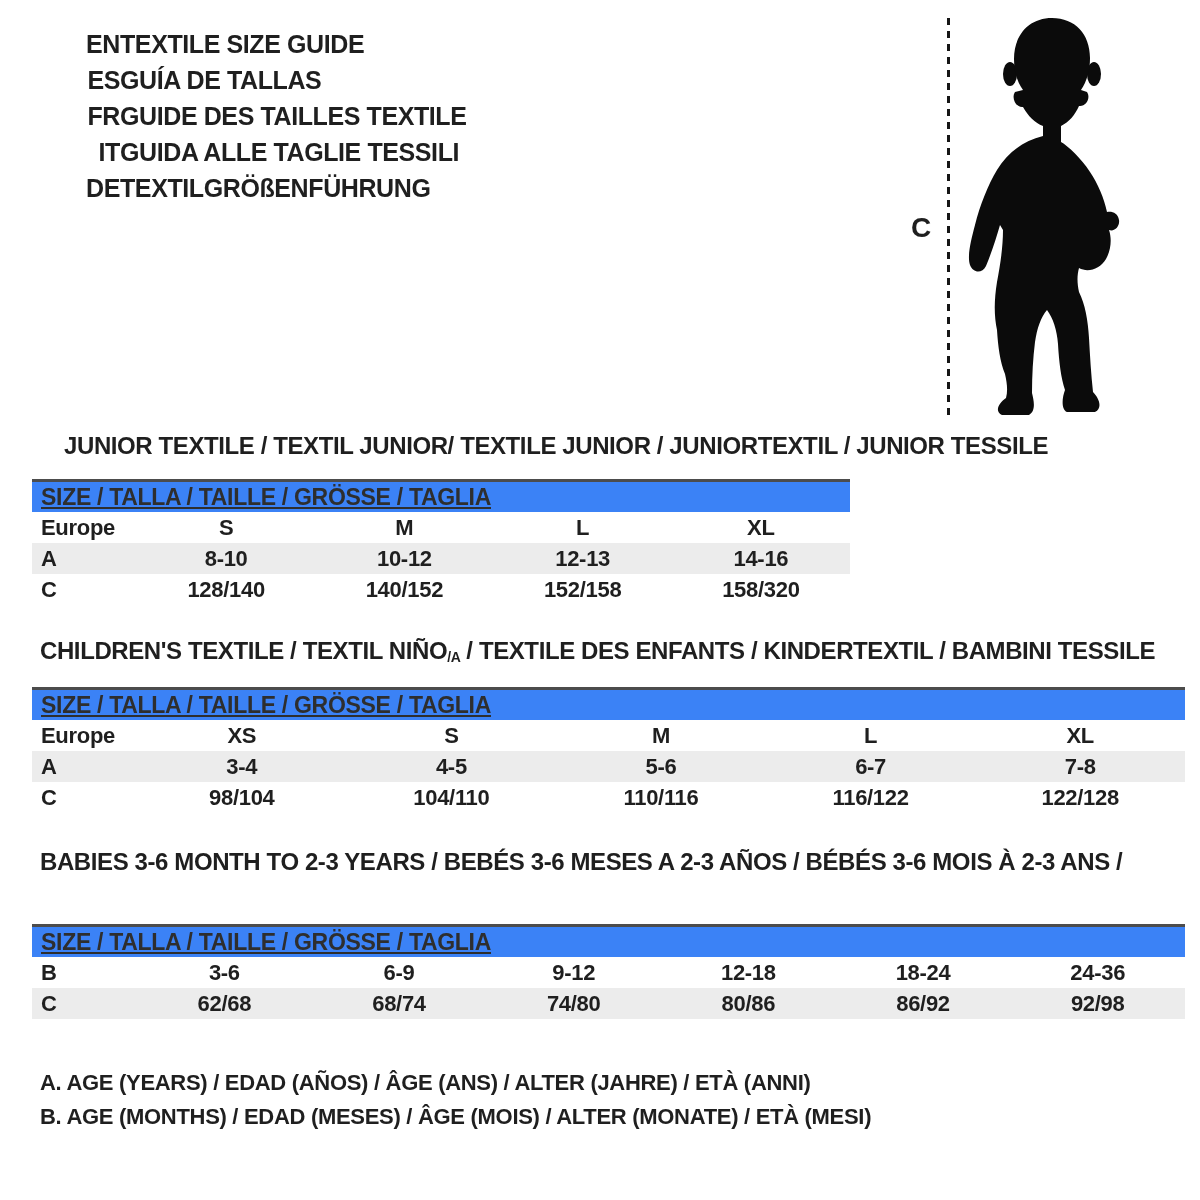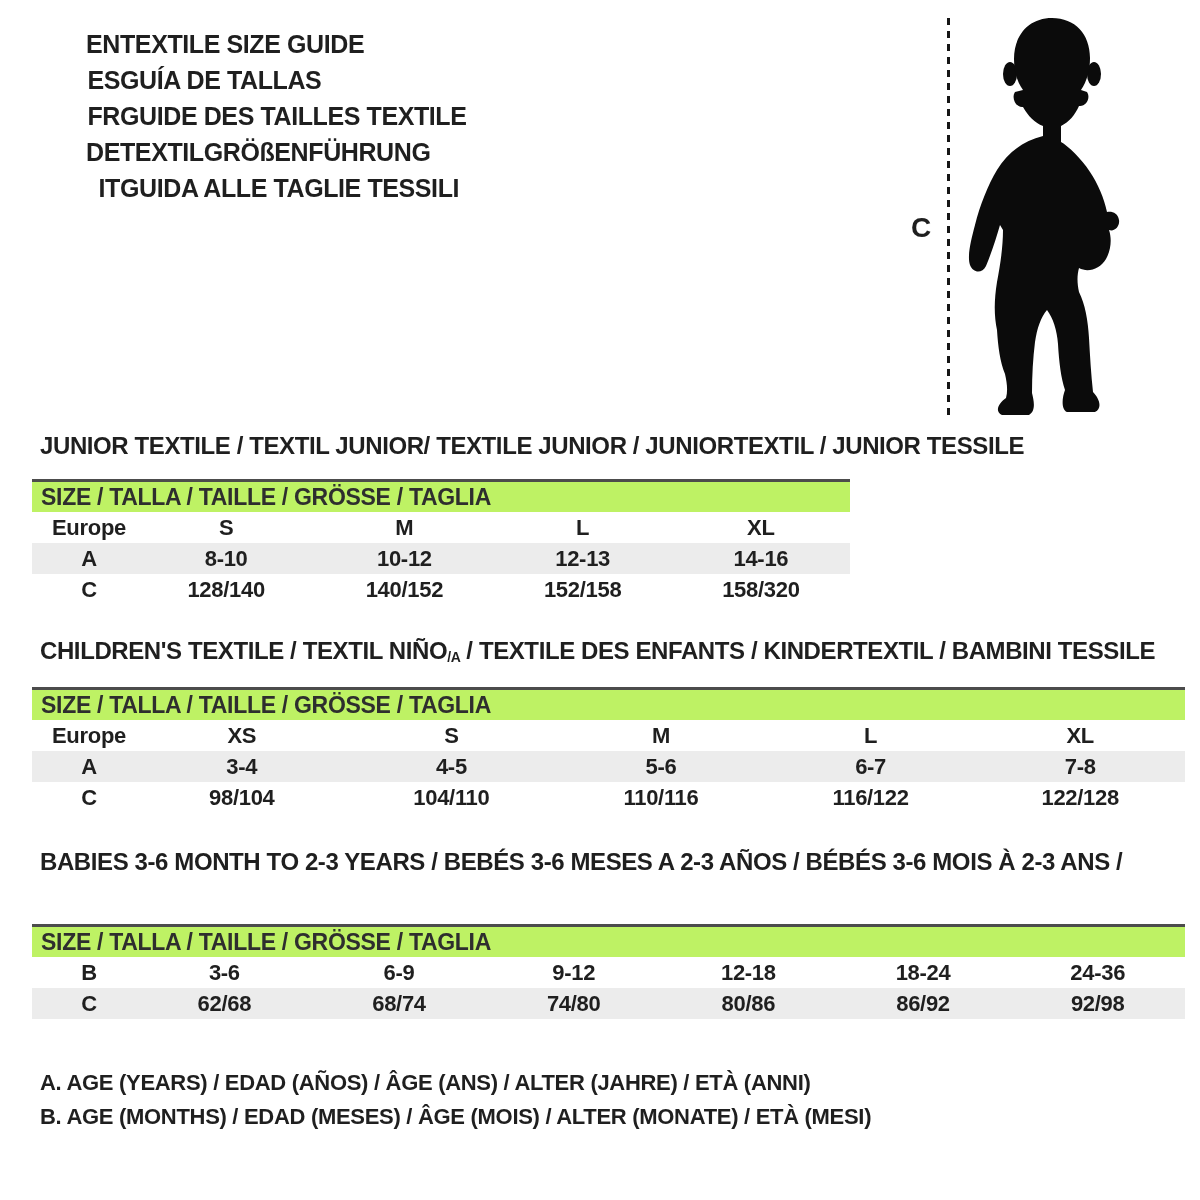--- a/index.html
+++ b/index.html
@@ -22,39 +22,39 @@
   
   .dash-line {
     position: absolute; left: 947px; top: 18px; width: 3px; height: 397px;
     background: repeating-linear-gradient(180deg, #161616 0 7px, transparent 7px 13px);
   }
   .figure-label { position: absolute; left: 911px; top: 212px; font-size: 28px; }
   .toddler-svg { position: absolute; left: 963px; top: 12px; width: 178px; height: 408px; }
 
   
   .section-title { position: absolute; left: 40px; font-size: 24px; letter-spacing: -0.4px; white-space: nowrap; }
-  .title-junior { top: 432px; }
+  .title-junior { top: 432px; margin-left: 24px; }
   .title-children { top: 637px; }
   .title-babies { top: 843px; line-height: 37px; }
   .title-sub { font-size: 14px; position: relative; top: 3px; }
   .title-post { margin-left: 6px; }
 
   
   .size-table { position: absolute; left: 32px; }
   .table-junior  { top: 479px; width: 818px; }
   .table-children { top: 687px; width: 1153px; }
   .table-babies  { top: 924px; width: 1153px; }
   .thead {
-    height: 30px; background: #bef264; border-top: 3px solid #4c4c4c;
+    height: 30px; background: #3b82f6; border-top: 3px solid #4c4c4c;
     display: flex; align-items: center; padding-left: 9px;
-    font-size: 23px; color: #2e2e2e; letter-spacing: -0.3px;
+    font-size: 23px; color: #2e2e2e; letter-spacing: -0.3px; text-decoration: underline;
   }
   .trow { height: 31px; display: flex; align-items: center; font-size: 22px; letter-spacing: -0.3px; }
   .tbody .trow:nth-child(even) { background: #ececec; }
-  .tlabel { width: 105px; flex: 0 0 105px; padding-left: 9px; box-sizing: border-box; text-align: center; }
+  .tlabel { width: 105px; flex: 0 0 105px; padding-left: 9px; box-sizing: border-box; }
   .tcell { flex: 1; text-align: center; }
 
   
   .legend { position: absolute; left: 40px; top: 1066px; }
   .legend-line { font-size: 22px; line-height: 34px; letter-spacing: -0.3px; }
 </style>
 </head>
 <body>
 
 <div class="page">
@@ -66,26 +66,26 @@
     </div>
     <div class="lang-row">
       <span class="lang-code">ES</span>
       <span class="lang-label">GUÍA DE TALLAS</span>
     </div>
     <div class="lang-row">
       <span class="lang-code">FR</span>
       <span class="lang-label">GUIDE DES TAILLES TEXTILE</span>
     </div>
     <div class="lang-row">
+      <span class="lang-code">IT</span>
+      <span class="lang-label">GUIDA ALLE TAGLIE TESSILI</span>
+    </div>
+    <div class="lang-row">
       <span class="lang-code">DE</span>
       <span class="lang-label">TEXTILGRÖßENFÜHRUNG</span>
-    </div>
-    <div class="lang-row">
-      <span class="lang-code">IT</span>
-      <span class="lang-label">GUIDA ALLE TAGLIE TESSILI</span>
     </div>
   </div>
 
   <div class="dash-line"></div>
   <span class="figure-label">C</span>
   <svg class="toddler-svg" viewBox="0 0 178 408" xmlns="http://www.w3.org/2000/svg" aria-hidden="true">
     <g fill="#0b0b0b">
       <ellipse cx="47" cy="62" rx="7" ry="12"></ellipse>
       <ellipse cx="131" cy="62" rx="7" ry="12"></ellipse>
       <path d="M89,6

